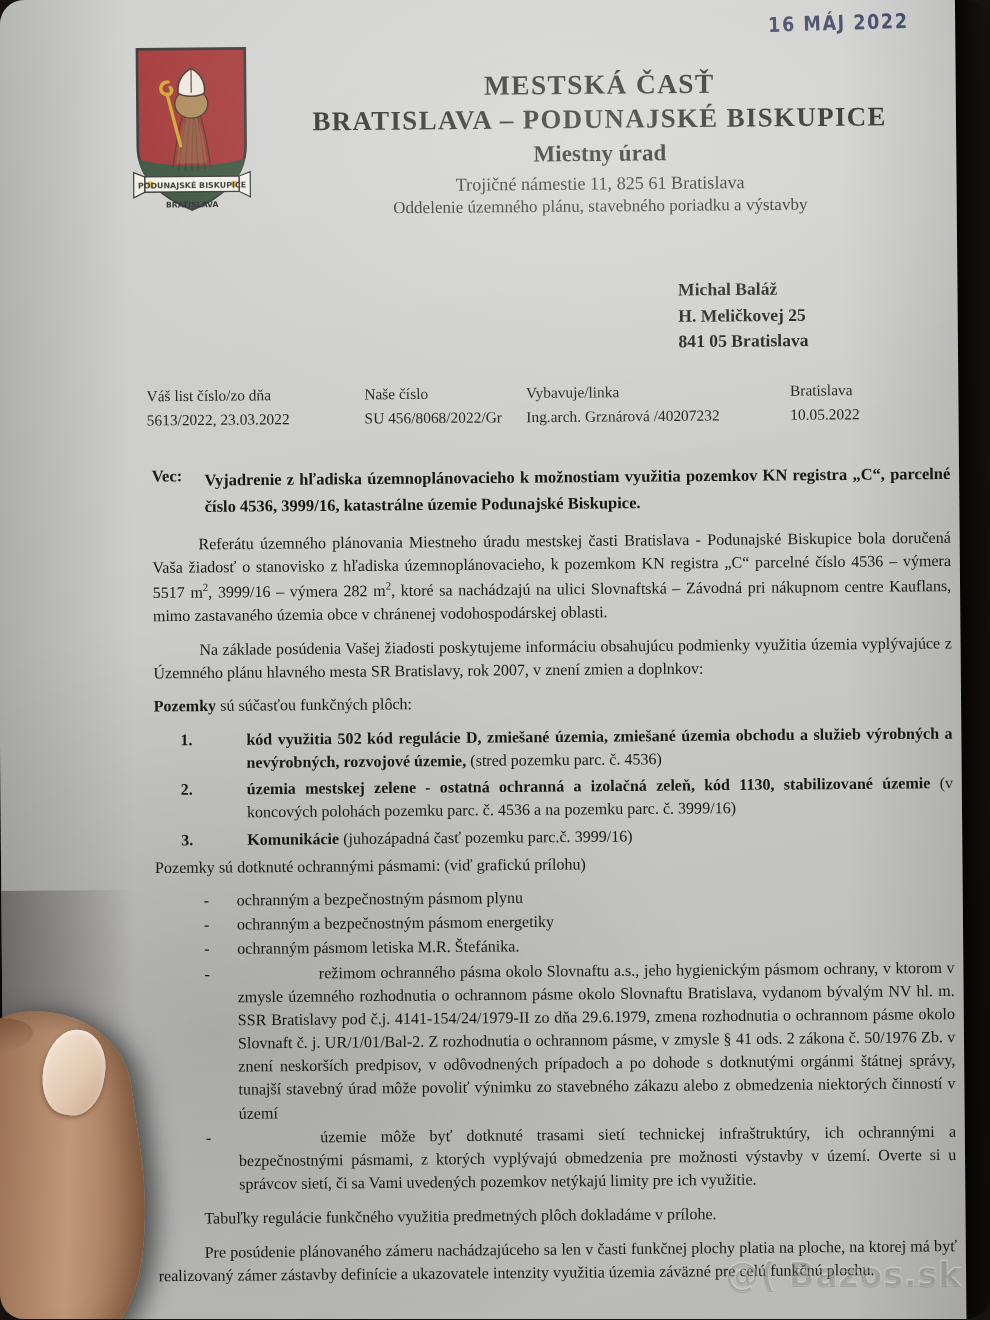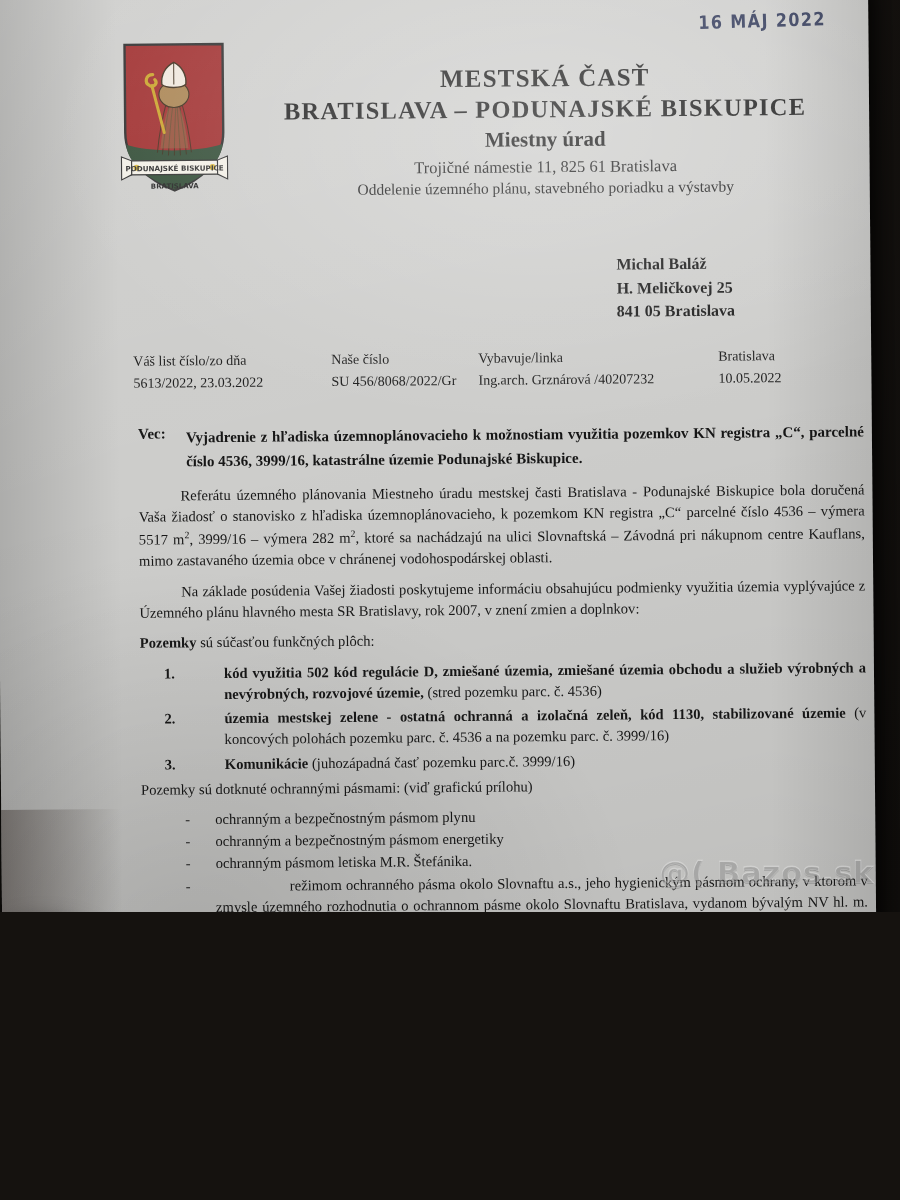--- a/index.html
+++ b/index.html
@@ -2,21 +2,21 @@
 <html><head>
 <meta charset="utf-8">
 <title>Document photo</title>
 <style>
   html,body{margin:0;padding:0;}
   body{
     width:900px;height:1200px;overflow:hidden;
     background:#15120f;
     font-family:"Liberation Serif", serif;
   }
-  .scene{position:relative;width:900px;height:912px;overflow:hidden;}
+  .scene{position:relative;width:900px;height:1199px;overflow:hidden;border-radius:22px;}
 
   
   .backdrop{position:absolute;inset:0;background:
       linear-gradient(105deg,#0d0b09 0%, #1a1613 40%, #100e0c 100%);}
 
   
   .paper{
     position:absolute;left:-6px;top:-10px;width:874px;height:1222px;
     background:#cdcdcb;
     transform:rotate(-0.5deg);

